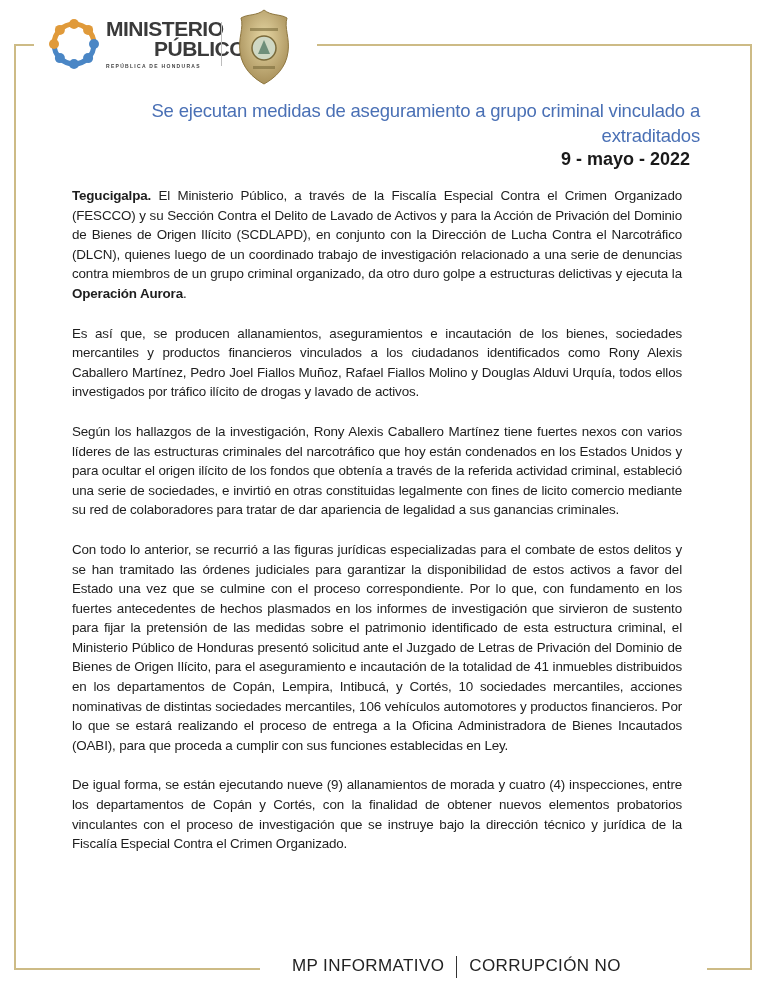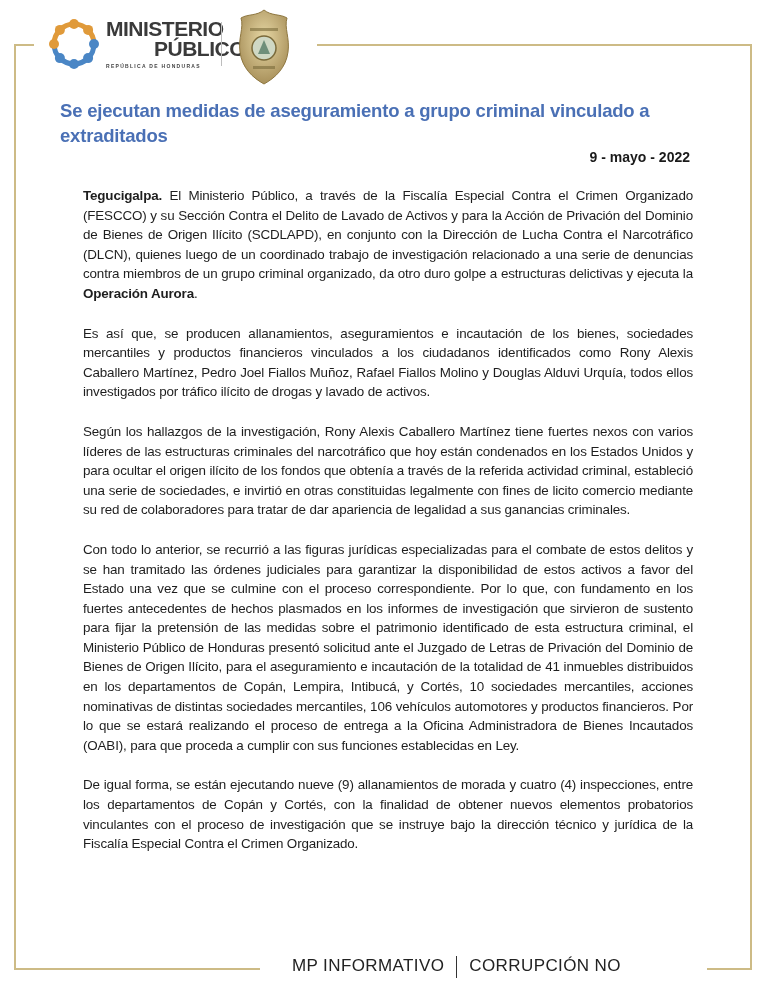--- a/index.html
+++ b/index.html
@@ -4,23 +4,23 @@
 <style>
   html, body { margin:0; padding:0; background:#ffffff; }
   body { width:768px; height:992px; position:relative; overflow:hidden; font-family:"Liberation Sans", sans-serif; color:#1a1a1a; }
   .frame-line { position:absolute; background:#cdbb86; }
   .logo { position:absolute; left:44px; top:12px; width:180px; height:62px;text-align:center; }
   .logo-title { position:absolute; left:62px; top:6px; font-weight:bold; font-size:21px; line-height:21px; color:#3a3a3a; letter-spacing:-0.5px; font-family:"Liberation Sans", sans-serif; }
   .logo-title2 { top:26px;margin-left:48px; }
   .logo-sub { position:absolute; left:62px; top:51px; font-size:5px; font-weight:bold; letter-spacing:1.3px; color:#444; white-space:nowrap; }
   .divider-v { position:absolute; left:221px; top:22px; width:1px; height:44px; background:#bdbdbd; }
   .badge { position:absolute; left:237px; top:8px; width:54px; height:78px; }
-  .title { position:absolute; left:60px; width:640px; top:98px; text-align:left; color:#4a70b5; font-weight:bold; font-size:18.5px; line-height:25px; letter-spacing:-0.2px; }
-  .date { position:absolute; right:78px; top:149px; font-weight:bold; font-size:14px; color:#1a1a1a;padding-left:23px; }
-  .body { position:absolute; left:83px; width:610px; top:186px; font-size:13.4px; line-height:19.6px; text-align:justify; color:#1e1e1e; letter-spacing:-0.15px; }
+  .title { position:absolute; left:60px; width:640px; top:98px; text-align:right; color:#4a70b5; font-weight:normal; font-size:18.5px; line-height:25px; letter-spacing:-0.2px; }
+  .date { position:absolute; right:78px; top:149px; font-weight:bold; font-size:18px; color:#1a1a1a;padding-left:23px; }
+  .body { position:absolute; left:72px; width:610px; top:186px; font-size:13.4px; line-height:19.6px; text-align:justify; color:#1e1e1e; letter-spacing:-0.15px; }
   .body p { margin:0 0 20px 0; }
   .body b { font-weight:bold; }
   .footer { position:absolute; left:292px; top:956px; font-size:17px; font-weight:normal; color:#222; letter-spacing:0.4px; white-space:nowrap; }
   .footer .sep { display:inline-block; width:1px; height:22px; background:#333; vertical-align:middle; margin:0 12px; }
 </style>
 </head>
 <body>
 
 <div class="frame-line" style="left:14px;top:44px;width:20px;height:2px;"></div>
 <div class="frame-line" style="left:317px;top:44px;width:435px;height:2px;"></div>

